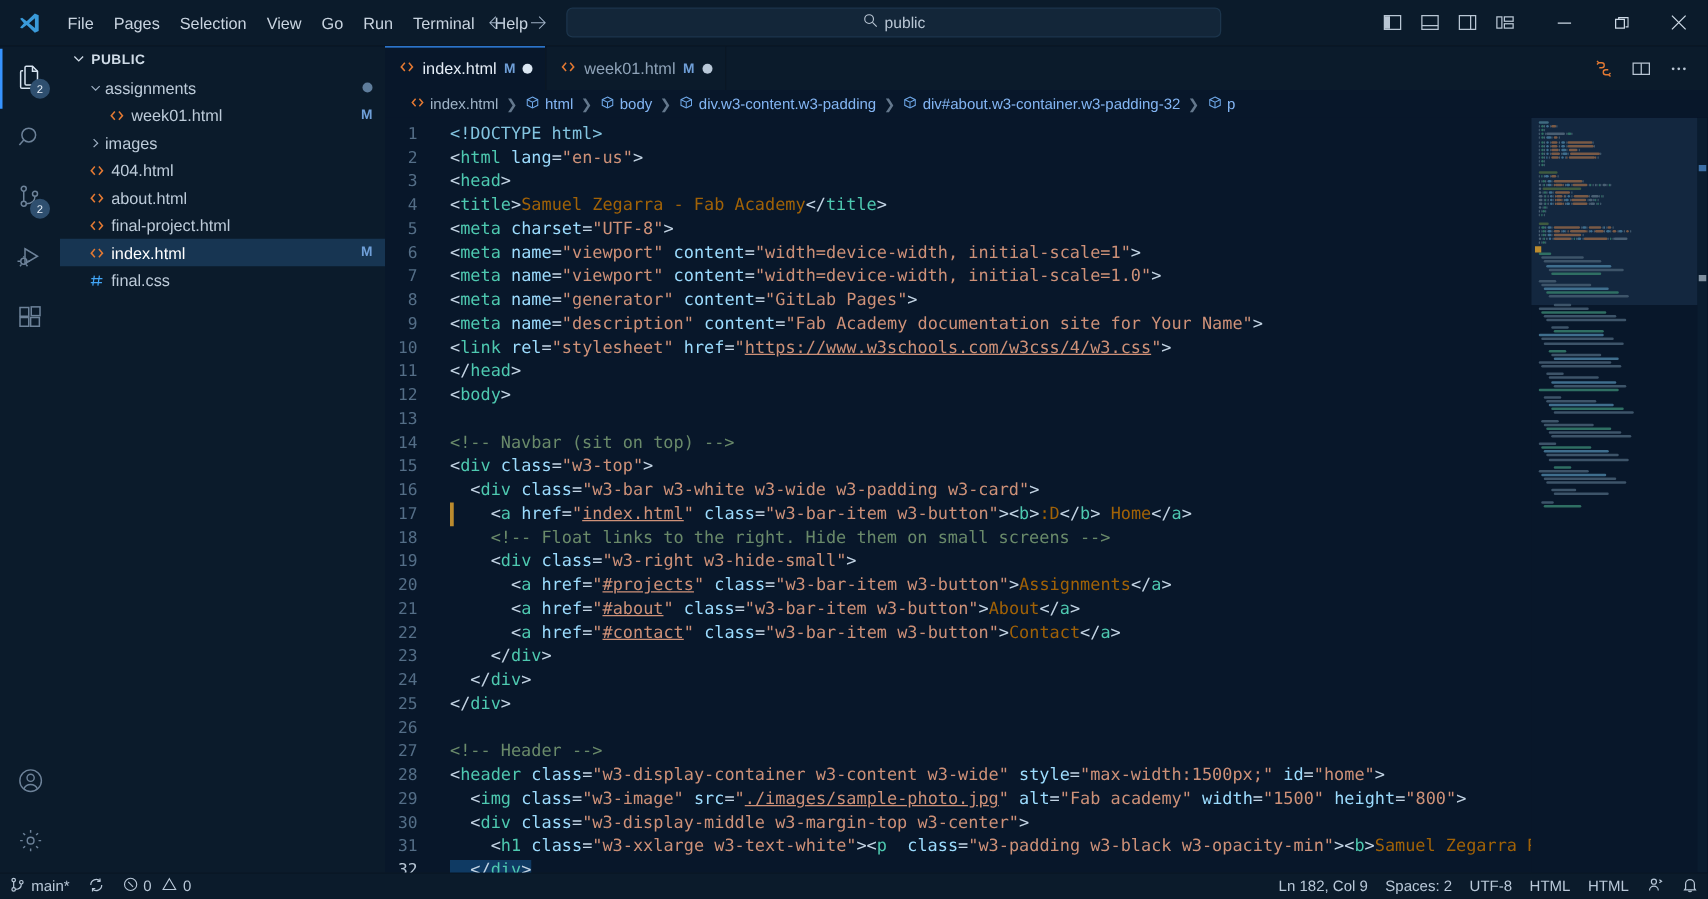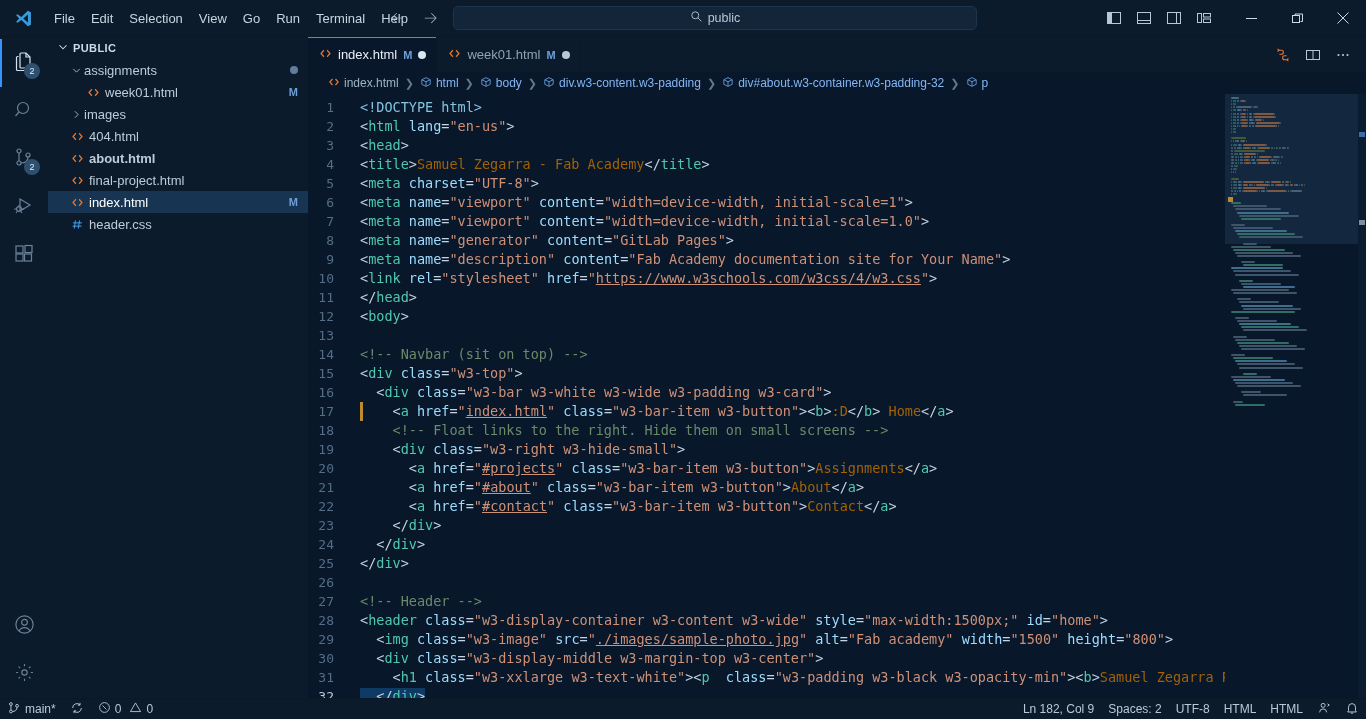--- a/index.html
+++ b/index.html
@@ -213,21 +213,21 @@
 <div id="app">
 
   <div class="titlebar">
     <div class="vscode-logo">
       <svg width="19" height="19" viewBox="0 0 24 24">
           <path d="M17.5 2.2 9.3 10 4.6 6.6 2.6 7.6l3.9 4.4-3.9 4.4 2 1 4.7-3.4 8.2 7.8 3.9-1.8V4l-3.9-1.8zM17.6 7v10l-5.9-5 5.9-5z" fill="#3a9ad9"></path>
         </svg>
     </div>
     <div class="menu">
       <div class="menu-item">File</div>
-      <div class="menu-item">Edit</div>
+      <div class="menu-item">Pages</div>
       <div class="menu-item">Selection</div>
       <div class="menu-item">View</div>
       <div class="menu-item">Go</div>
       <div class="menu-item">Run</div>
       <div class="menu-item">Terminal</div>
       <div class="menu-item">Help</div>
     </div>
 
     <div class="title-center">
       <div class="nav-arrows">
@@ -420,55 +420,55 @@
 
         <div class="row" style="padding-left:20px;">
           <span class="fileicon">
             <svg width="13" height="13" viewBox="0 0 16 16">
                 <path d="M6 4 2.5 8 6 12M10 4l3.5 4L10 12" fill="none" stroke="#e37933" stroke-width="1.5"></path>
               </svg>
           </span>
           <span class="label">404.html</span>
         </div>
 
-        <div class="row" style="padding-left:20px;font-weight:bold;">
-          <span class="fileicon">
-            <svg width="13" height="13" viewBox="0 0 16 16">
-                <path d="M6 4 2.5 8 6 12M10 4l3.5 4L10 12" fill="none" stroke="#e37933" stroke-width="1.5"></path>
-              </svg>
-          </span>
-          <span class="label">about.html</span>
-        </div>
-
         <div class="row" style="padding-left:20px;">
           <span class="fileicon">
             <svg width="13" height="13" viewBox="0 0 16 16">
                 <path d="M6 4 2.5 8 6 12M10 4l3.5 4L10 12" fill="none" stroke="#e37933" stroke-width="1.5"></path>
               </svg>
           </span>
+          <span class="label">about.html</span>
+        </div>
+
+        <div class="row" style="padding-left:20px;">
+          <span class="fileicon">
+            <svg width="13" height="13" viewBox="0 0 16 16">
+                <path d="M6 4 2.5 8 6 12M10 4l3.5 4L10 12" fill="none" stroke="#e37933" stroke-width="1.5"></path>
+              </svg>
+          </span>
           <span class="label">final-project.html</span>
         </div>
 
         <div class="row selected" style="padding-left:20px;">
           <span class="fileicon">
             <svg width="13" height="13" viewBox="0 0 16 16">
                 <path d="M6 4 2.5 8 6 12M10 4l3.5 4L10 12" fill="none" stroke="#e37933" stroke-width="1.5"></path>
               </svg>
           </span>
           <span class="label">index.html</span>
           <span class="deco">M</span>
         </div>
 
         <div class="row" style="padding-left:20px;">
           <span class="fileicon">
             <svg width="13" height="13" viewBox="0 0 16 16">
                 <path d="M5.5 3 4 13M10.5 3 9 13M2.5 6h11M2 10h11" fill="none" stroke="#42a5f5" stroke-width="1.2"></path>
               </svg>
           </span>
-          <span class="label">header.css</span>
+          <span class="label">final.css</span>
         </div>
       </div>
 
     </div>
 
     <div class="editor-area">
 
       <div class="tabbar">
         <div class="tab active">
           <span>

